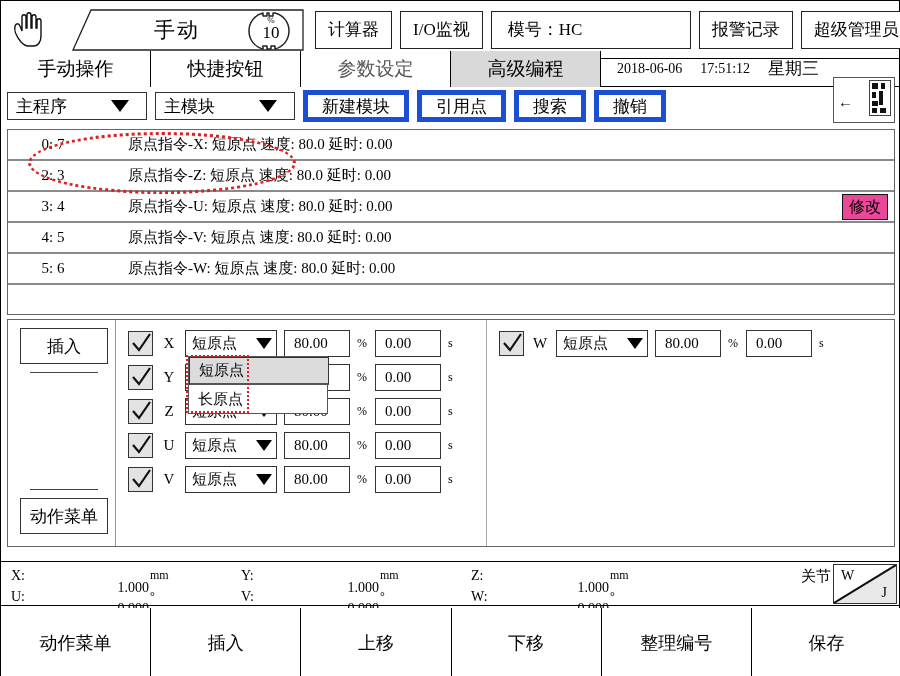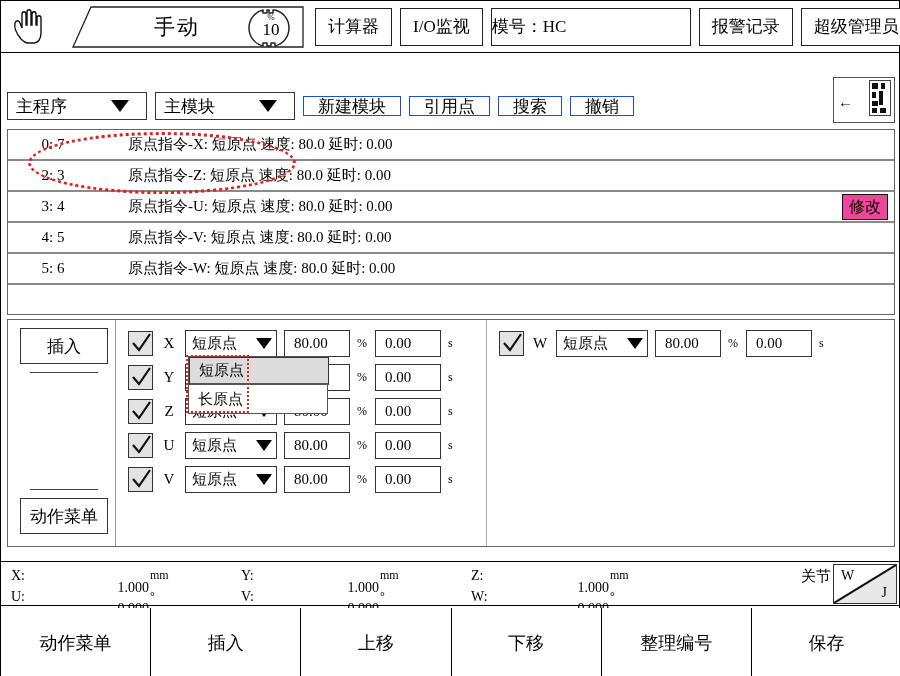--- a/index.html
+++ b/index.html
@@ -17,21 +17,21 @@
   .app {
     width: 900px; height: 676px;
     position: relative;
     border: 1px solid #000;
     background: #fff;
   }
 
   
   .topbar {
     position: absolute; left: 0; top: 0;
-    width: 900px; height: 52px;
+    width: 900px; height: 58px;
     border-bottom: 1px solid #000;
     display: flex; align-items: center;
   }
   .hand-icon {
     width: 50px; height: 46px;
     margin-left: 4px;
     display: flex; align-items: center; justify-content: center;
     flex: 0 0 auto;
   }
   .mode-banner {
@@ -64,21 +64,21 @@
     background: #fff;
     display: flex; align-items: center; justify-content: center;
     font-size: 17px;
     margin-left: 8px;
     padding: 0 12px;
     flex: 0 0 auto;
   }
   .tb-btn.model {
     width: 200px;
     justify-content: flex-start;
-    padding-left: 0;
+    padding-left: 16px;
   }
 
   
   .tabs {
     position: absolute; left: 0; top: 50px;
     width: 900px; height: 36px;
     display: flex;
     border-bottom: 1px solid #000;
   }
   .tab {
@@ -115,22 +115,22 @@
     padding: 0 17px 0 8px;
     font-size: 17px;
   }
   .caret {
     width: 0; height: 0;
     border-left: 9px solid transparent;
     border-right: 9px solid transparent;
     border-top: 12px solid #000;
   }
   .tool-btn {
-    height: 20px;
-    border: 1px solid #1d4ed8;
+    height: 32px;
+    border: 5px solid #1d4ed8;
     background: #fff;
     display: flex; align-items: center; justify-content: center;
     font-size: 17px;
     padding: 0 14px;
   }
   .keypad-btn {
     position: absolute; right: 4px; top: 76px;
     width: 62px; height: 46px;
     border: 1px solid #555;
     background: #fff;
@@ -382,20 +382,31 @@
       </div>
     </div>
 
     <div class="tb-btn">计算器</div>
     <div class="tb-btn">I/O监视</div>
     <div class="tb-btn model">模号：HC</div>
     <div class="tb-btn">报警记录</div>
     <div class="tb-btn">超级管理员</div>
   </div>
 
+  <div class="tabs">
+    <div class="tab">手动操作</div>
+    <div class="tab">快捷按钮</div>
+    <div class="tab muted">参数设定</div>
+    <div class="tab active">高级编程</div>
+    <div class="datetime">
+      <span>2018-06-06</span>
+      <span>17:51:12</span>
+      <span class="dt-day">星期三</span>
+    </div>
+  </div>
 
   <div class="toolbar">
     <div class="sel">
       <span>主程序</span>
       <span class="caret"></span>
     </div>
     <div class="sel">
       <span>主模块</span>
       <span class="caret"></span>
     </div>

